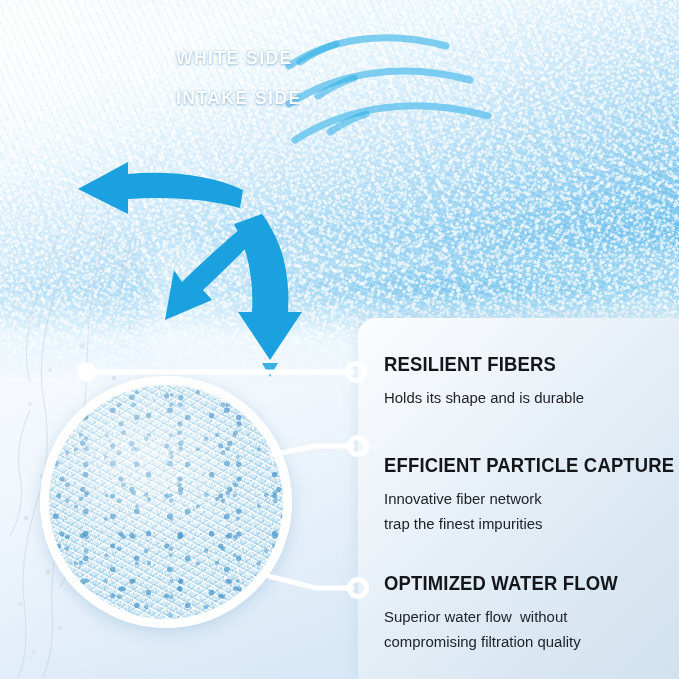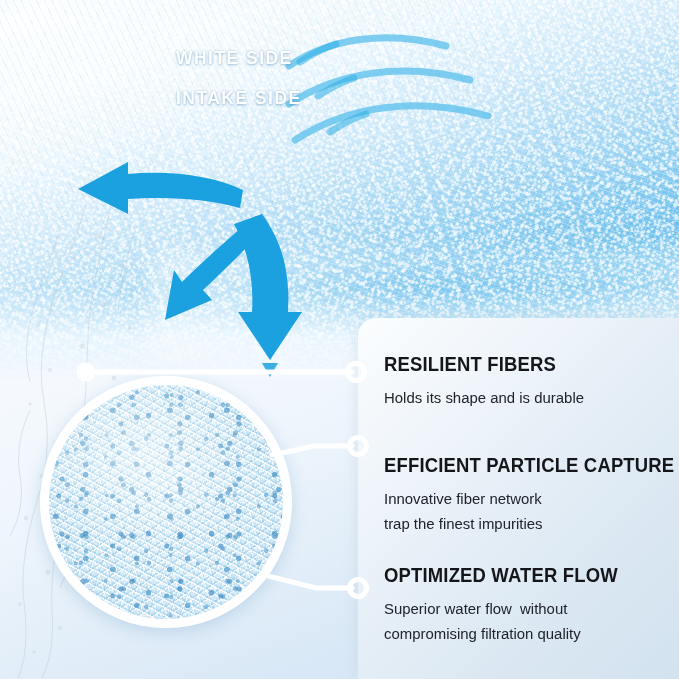--- a/index.html
+++ b/index.html
@@ -119,21 +119,21 @@
     width:321px;height:361px;
     border-radius:18px 18px 0 0;
     background:linear-gradient(135deg,#fbfdfe 0%,#eef4fa 28%,#dde9f3 62%,#cfe0ee 100%);
     box-shadow:-2px -2px 14px rgba(150,180,205,.22);
     padding-left:47px;
   }
 
   .feature{position:absolute;left:26px;width:286px;}
   #feat-1{top:34px;}
   #feat-2{top:135px;}
-  #feat-3{top:245px;}
+  #feat-3{top:253px;}
 
   .f-title{
     font-family:"Liberation Sans Narrow","Liberation Sans",sans-serif;
     font-weight:700;
     color:#141619;
     font-size:20.5px;
     letter-spacing:.2px;
     transform:scaleX(.90);
     transform-origin:left center;
     white-space:nowrap;

